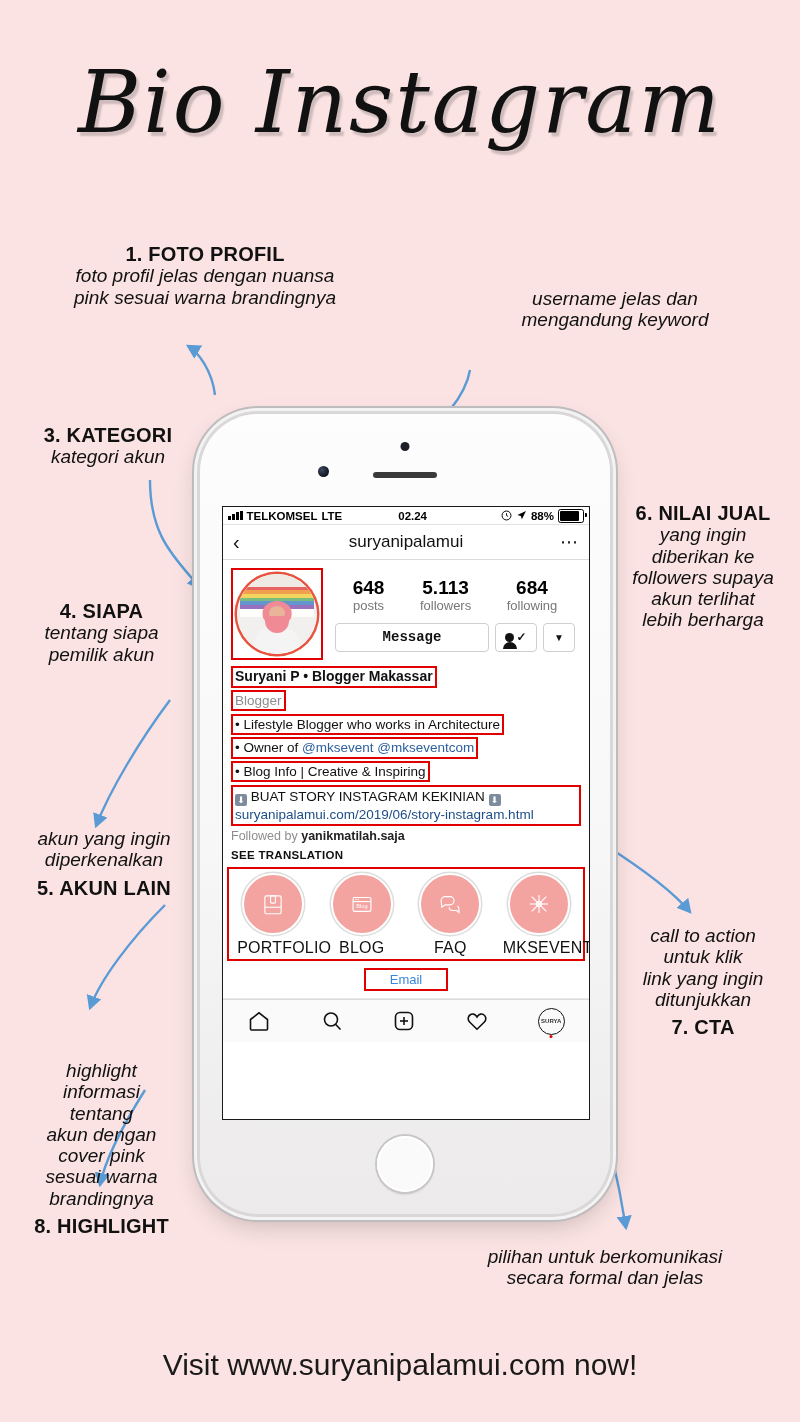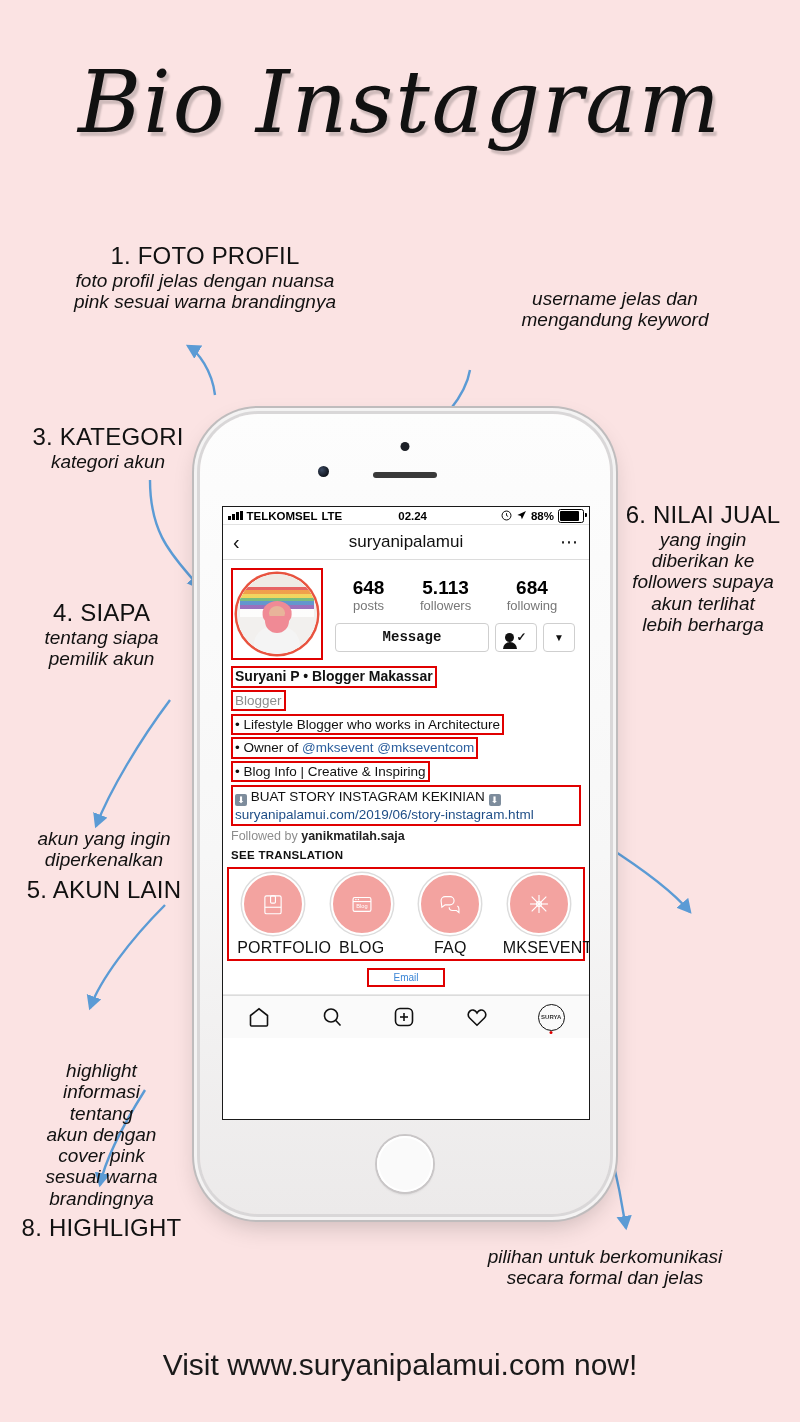--- a/index.html
+++ b/index.html
@@ -14,21 +14,21 @@
   .title{
     position:absolute;left:0;top:52px;width:800px;text-align:center;
     font-family:"DejaVu Serif", serif;
     font-style:italic;font-weight:400;font-size:86px;color:#111;
     letter-spacing:2px;
     text-shadow:3px 4px 2px rgba(0,0,0,0.18);
   }
 
   
   .anno{position:absolute;color:#111;line-height:1.12;}
-  .anno .hd{font-weight:normal;font-style:normal;font-size:24px;letter-spacing:.2px;}
+  .anno .hd{font-weight:bold;font-style:normal;font-size:20px;letter-spacing:.2px;}
   .anno .bd{font-style:italic;font-size:19px;}
 
   .a1{left:20px;top:243px;width:370px;text-align:center;}
   .a2{left:450px;top:288px;width:330px;text-align:center;}
   .a3{left:8px;top:424px;width:200px;text-align:center;}
   .a4{left:4px;top:600px;width:195px;text-align:center;}
   .a5{left:4px;top:828px;width:200px;text-align:center;}
   .a6{left:608px;top:502px;width:190px;text-align:center;}
   .a7{left:608px;top:925px;width:190px;text-align:center;}
   .a8{left:4px;top:1060px;width:195px;text-align:center;}
@@ -186,21 +186,21 @@
   .hlcover{
     width:58px;height:58px;border-radius:50%;margin:0 auto;
     background:#f3a3a0;border:2px solid #fff;
     box-shadow:0 0 0 1.5px #dcdcdc;
     display:flex;align-items:center;justify-content:center;
   }
   .hlcover svg{display:block;}
   .hllabel{font-size:16px;color:#111;margin-top:4px;letter-spacing:.2px;}
 
   .emailrow{display:flex;justify-content:center;padding:7px 0 7px 0;border-bottom:1px solid #e8e8e8;}
-  .emailbtn{border:2.2px solid #e00000;padding:2px 24px;color:#3b86d6;font-size:10px;}
+  .emailbtn{border:2.2px solid #e00000;padding:2px 24px;color:#3b86d6;font-size:13px;}
 
   .tabbar{
     display:flex;justify-content:space-around;align-items:center;
     height:42px;border-top:1px solid #dcdcdc;background:#fafafa;
   }
   .tabbar .ic{color:#111;}
   .meavatar{
     width:25px;height:25px;border-radius:50%;border:1.3px solid #111;
     display:flex;align-items:center;justify-content:center;
     font-size:6px;font-weight:bold;color:#333;position:relative;
@@ -265,20 +265,27 @@
 
   <div class="anno a6">
     <div class="hd">6. NILAI JUAL</div>
     <div class="bd">yang ingin</div>
     <div class="bd">diberikan ke</div>
     <div class="bd">followers supaya</div>
     <div class="bd">akun terlihat</div>
     <div class="bd">lebih berharga</div>
   </div>
 
+  <div class="anno a7">
+    <div class="bd">call to action</div>
+    <div class="bd">untuk klik</div>
+    <div class="bd">link yang ingin</div>
+    <div class="bd">ditunjukkan</div>
+    <div class="hd" style="margin-top:6px">7. CTA</div>
+  </div>
 
   <div class="anno a8">
     <div class="bd">highlight</div>
     <div class="bd">informasi</div>
     <div class="bd">tentang</div>
     <div class="bd">akun dengan</div>
     <div class="bd">cover pink</div>
     <div class="bd">sesuai warna</div>
     <div class="bd">brandingnya</div>
     <div class="hd" style="margin-top:6px">8. HIGHLIGHT</div>

